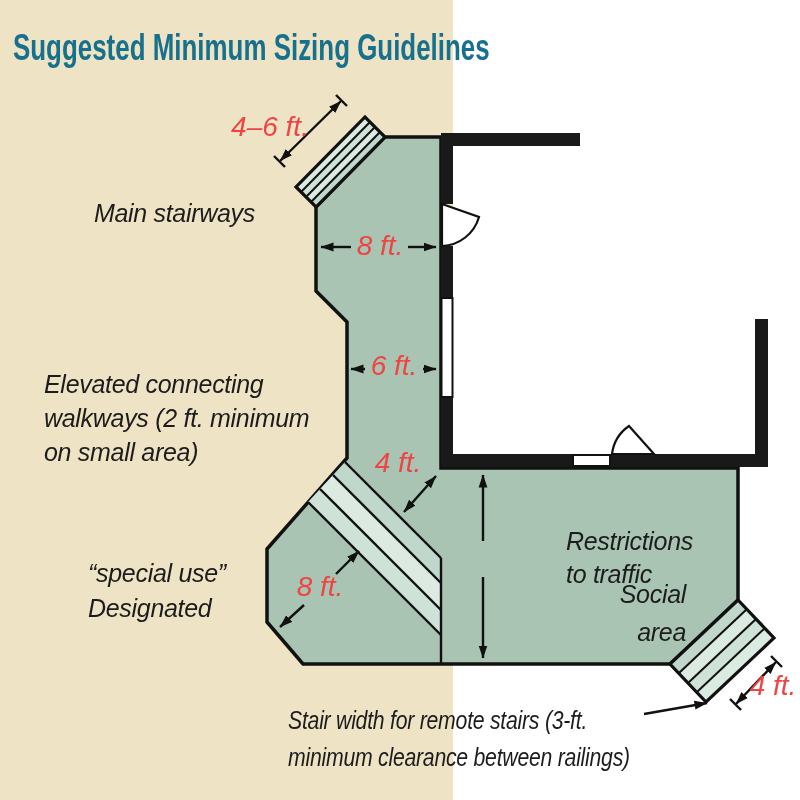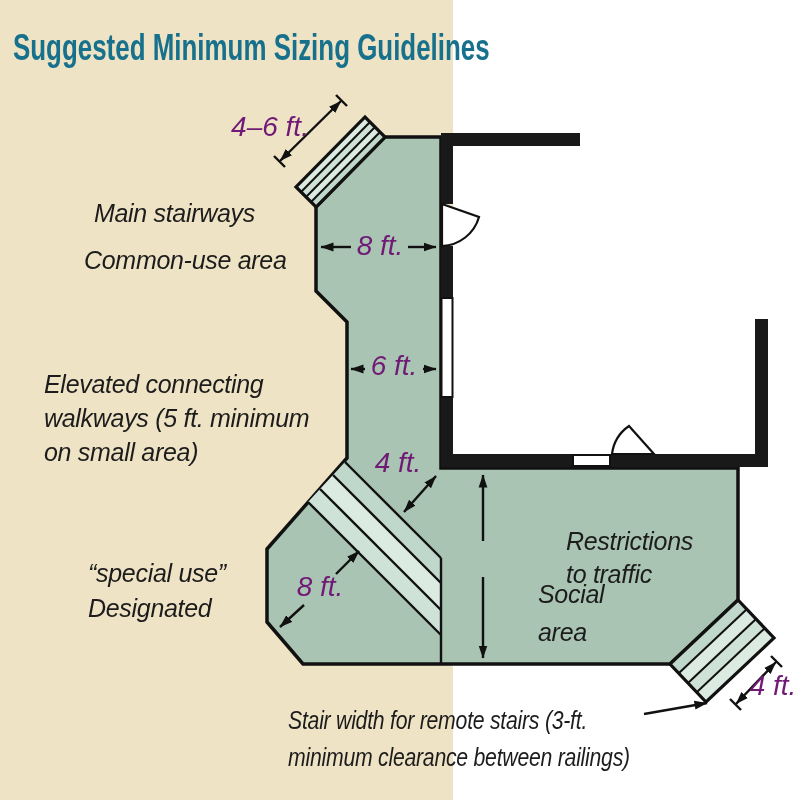--- a/index.html
+++ b/index.html
@@ -1,30 +1,30 @@
 <!DOCTYPE html>
 <html><head>
 <meta charset="utf-8">
 <style>
   html,body{margin:0;padding:0;background:#fff;}
   #stage{position:relative;width:800px;height:800px;overflow:hidden;background:#ffffff;
          font-family:"Liberation Sans",sans-serif;}
   #plan{position:absolute;left:0;top:0;}
   .lbl{position:absolute;font-style:italic;font-size:25px;line-height:34px;color:#1c1c1c;
        letter-spacing:-0.3px;white-space:nowrap;}
-  .dim{position:absolute;font-style:italic;font-size:28px;color:#701a75;text-align:center;
+  .dim{position:absolute;font-style:italic;font-size:28px;color:#ef4444;text-align:center;
        width:110px;white-space:nowrap;}
   #title{position:absolute;left:13px;top:27px;font-weight:bold;font-size:36px;color:#17718c;
          white-space:nowrap;transform:scaleX(0.72);transform-origin:left top;letter-spacing:0;}
   #lbl-main-stairways{left:60px;top:164px;width:195px;text-align:right;margin-top:32px;}
   #lbl-common-use{left:84px;top:243px;}
   #lbl-elevated{left:44px;top:344px;margin-top:23px;}
   #lbl-designated{left:88px;top:556px;line-height:35px;}
   #lbl-restrictions{left:566px;top:481px;line-height:33px;margin-top:44px;}
-  #lbl-social{left:538px;top:575px;width:96px;text-align:left;line-height:38px;}
+  #lbl-social{left:590px;top:575px;width:96px;text-align:right;line-height:38px;}
   #lbl-caption{left:288px;top:702px;line-height:37px;transform:scaleX(0.85);transform-origin:left top;}
   #dim-46ft{left:215px;top:111px;}
   #dim-8ft-top{left:325px;top:230px;}
   #dim-6ft{left:339px;top:350px;}
   #dim-4ft-walkway{left:343px;top:447px;}
   #dim-12ft{left:443px;top:543px;}
   #dim-8ft-diag{left:265px;top:571px;}
   #dim-4ft-stairs{left:718px;top:670px;}
 </style>
 </head>
@@ -120,25 +120,24 @@
       <line x1="771" y1="656" x2="782" y2="667"></line>
 
       <line x1="644" y1="714" x2="707" y2="703" marker-end="url(#ah)"></line>
     </g>
   </svg>
 
   <div id="title">Suggested Minimum Sizing Guidelines</div>
 
   <div class="lbl" id="lbl-main-stairways">Main stairways</div>
 
-  <div class="lbl" id="lbl-common-use">Common-use area</div>
 
   <div class="lbl" id="lbl-elevated">
     <div>Elevated connecting</div>
-    <div>walkways (5 ft. minimum</div>
+    <div>walkways (2 ft. minimum</div>
     <div>on small area)</div>
   </div>
 
   <div class="lbl" id="lbl-designated">
     <div>“special use”</div>
     <div>Designated</div>
   </div>
 
   <div class="lbl" id="lbl-restrictions">
     <div>Restrictions</div>

